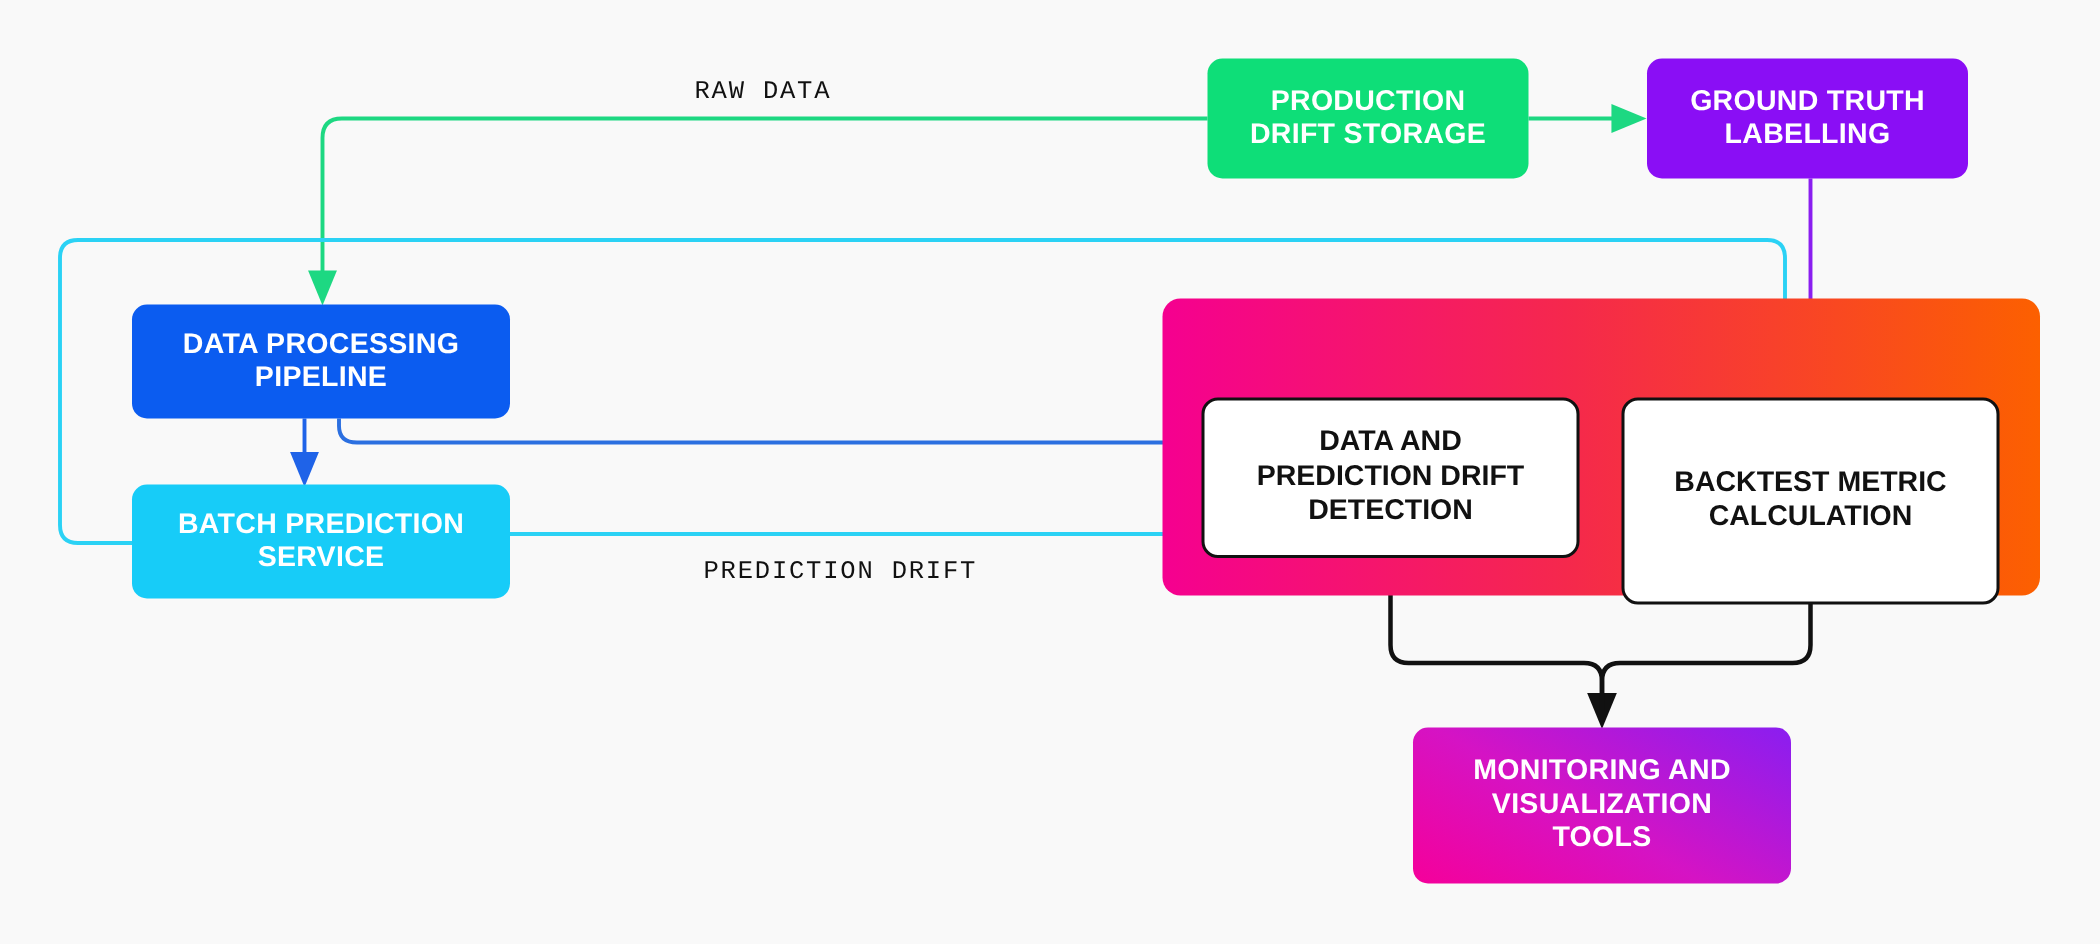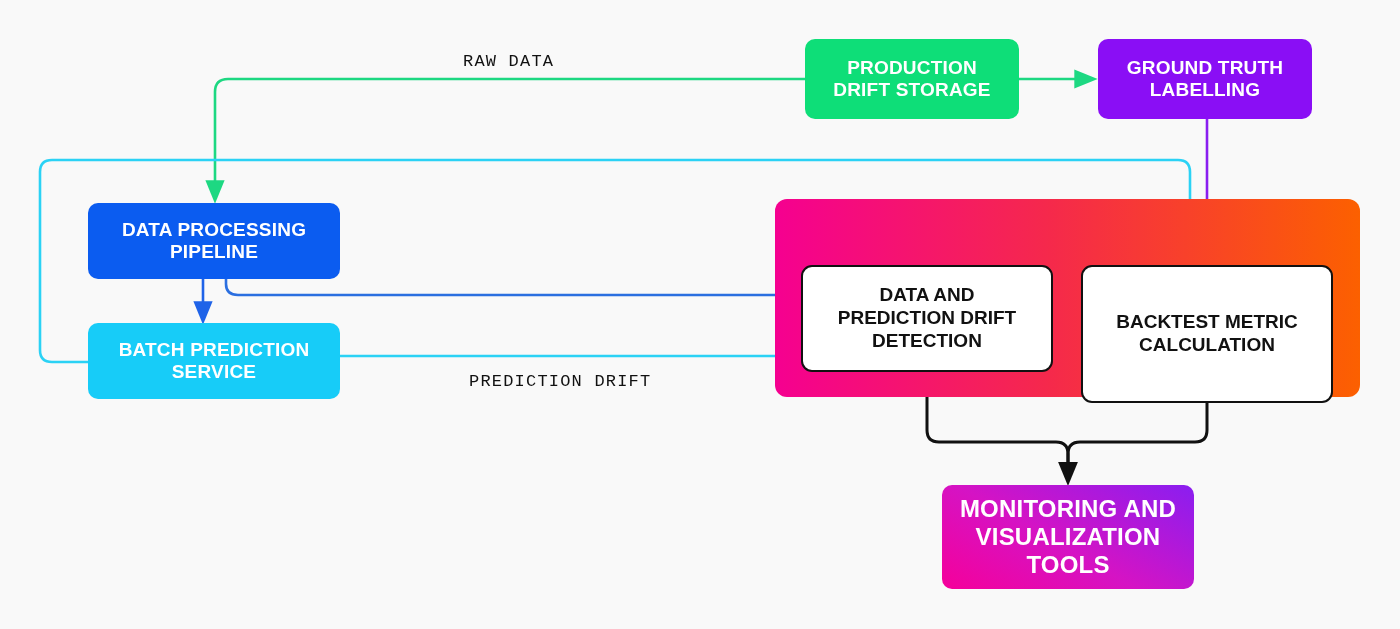--- a/index.html
+++ b/index.html
@@ -90,21 +90,21 @@
   }
   #card-drift-detection {
     left: 801px; top: 265px; width: 252px; height: 107px; text-align: center;
   }
   #card-backtest-metric {
     left: 1081px; top: 265px; width: 252px; height: 138px;
   }
   #node-monitoring-visualization-tools {
     left: 942px; top: 485px; width: 252px; height: 104px;
     background: linear-gradient(30deg, #f5009a 0%, #d513c4 45%, #8a1ef0 100%);
-    font-size: 24px;
+    font-size: 19px;
   }
   .edge-label {
     position: absolute;
     font-family: "Liberation Mono", monospace;
     font-size: 17px;
     color: #111111;
     letter-spacing: 1.2px;
     white-space: pre;
     z-index: 5;
   }

